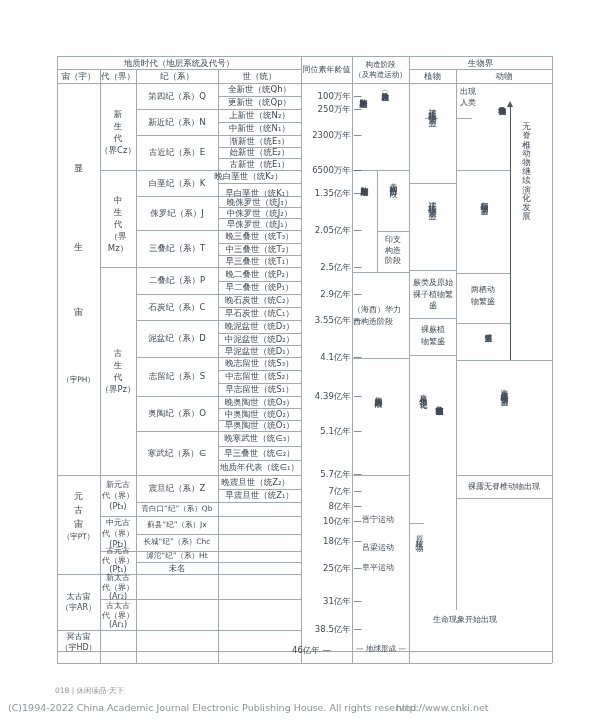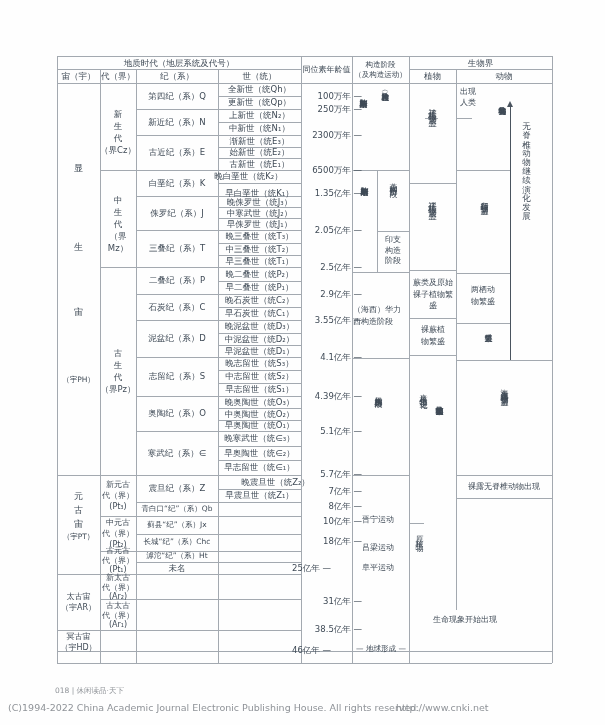--- a/index.html
+++ b/index.html
@@ -173,62 +173,62 @@
     <div class="t" style="left:218px;top:84px;width:83px">全新世（统Qh）</div>
     <div class="t" style="left:218px;top:97px;width:83px">更新世（统Qp）</div>
     <div class="t" style="left:218px;top:110px;width:83px">上新世（统N₂）</div>
     <div class="t" style="left:218px;top:123px;width:83px">中新世（统N₁）</div>
     <div class="t" style="left:218px;top:136px;width:83px">渐新世（统E₃）</div>
     <div class="t" style="left:218px;top:147px;width:83px">始新世（统E₂）</div>
     <div class="t" style="left:218px;top:159px;width:83px">古新世（统E₁）</div>
     <div class="t" style="left:207px;top:171px;width:83px">晚白垩世（统K₂）</div>
     <div class="t" style="left:218px;top:188px;width:83px">早白垩世（统K₁）</div>
     <div class="t" style="left:218px;top:197px;width:83px">晚侏罗世（统J₃）</div>
-    <div class="t" style="left:218px;top:208px;width:83px">中寒武世（统J₂）</div>
+    <div class="t" style="left:218px;top:208px;width:83px">中侏罗世（统J₂）</div>
     <div class="t" style="left:218px;top:219px;width:83px">早侏罗世（统J₁）</div>
     <div class="t" style="left:218px;top:231px;width:83px">晚三叠世（统T₃）</div>
     <div class="t" style="left:218px;top:244px;width:83px">中三叠世（统T₂）</div>
     <div class="t" style="left:218px;top:256px;width:83px">早三叠世（统T₁）</div>
     <div class="t" style="left:218px;top:269px;width:83px">晚二叠世（统P₂）</div>
     <div class="t" style="left:218px;top:282px;width:83px">早二叠世（统P₁）</div>
     <div class="t" style="left:218px;top:295px;width:83px">晚石炭世（统C₂）</div>
     <div class="t" style="left:218px;top:308px;width:83px">早石炭世（统C₁）</div>
     <div class="t" style="left:218px;top:321px;width:83px">晚泥盆世（统D₃）</div>
     <div class="t" style="left:218px;top:334px;width:83px">中泥盆世（统D₂）</div>
     <div class="t" style="left:218px;top:346px;width:83px">早泥盆世（统D₁）</div>
     <div class="t" style="left:218px;top:358px;width:83px">晚志留世（统S₃）</div>
     <div class="t" style="left:218px;top:371px;width:83px">中志留世（统S₂）</div>
     <div class="t" style="left:218px;top:384px;width:83px">早志留世（统S₁）</div>
     <div class="t" style="left:218px;top:397px;width:83px">晚奥陶世（统O₃）</div>
     <div class="t" style="left:218px;top:409px;width:83px">中奥陶世（统O₂）</div>
     <div class="t" style="left:218px;top:420px;width:83px">早奥陶世（统O₁）</div>
     <div class="t" style="left:218px;top:433px;width:83px">晚寒武世（统∈₃）</div>
-    <div class="t" style="left:218px;top:448px;width:83px">早奥陶世（统∈₂）</div>
-    <div class="t" style="left:218px;top:462px;width:83px">早志留世（统∈₁）</div>
-    <div class="t" style="left:234px;top:477px;width:83px">晚震旦世（统Z₂）</div>
+    <div class="t" style="left:218px;top:448px;width:83px">早三叠世（统∈₂）</div>
+    <div class="t" style="left:218px;top:462px;width:83px">地质年代表（统∈₁）</div>
+    <div class="t" style="left:214px;top:477px;width:83px">晚震旦世（统Z₂）</div>
     <div class="t" style="left:218px;top:490px;width:83px">早震旦世（统Z₁）</div>
 
     <div class="t" style="left:292px;top:91px;width:70px;text-align:right">100万年 —</div>
     <div class="t" style="left:292px;top:104px;width:70px;text-align:right">250万年 —</div>
     <div class="t" style="left:292px;top:130px;width:70px;text-align:right">2300万年 —</div>
     <div class="t" style="left:292px;top:165px;width:70px;text-align:right">6500万年 —</div>
     <div class="t" style="left:292px;top:188px;width:70px;text-align:right">1.35亿年 —</div>
     <div class="t" style="left:292px;top:225px;width:70px;text-align:right">2.05亿年 —</div>
     <div class="t" style="left:292px;top:262px;width:70px;text-align:right">2.5亿年 —</div>
     <div class="t" style="left:292px;top:289px;width:70px;text-align:right">2.9亿年 —</div>
     <div class="t" style="left:292px;top:315px;width:70px;text-align:right">3.55亿年 —</div>
     <div class="t" style="left:292px;top:352px;width:70px;text-align:right">4.1亿年 —</div>
     <div class="t" style="left:292px;top:391px;width:70px;text-align:right">4.39亿年 —</div>
     <div class="t" style="left:292px;top:426px;width:70px;text-align:right">5.1亿年 —</div>
     <div class="t" style="left:292px;top:469px;width:70px;text-align:right">5.7亿年 —</div>
     <div class="t" style="left:292px;top:486px;width:70px;text-align:right">7亿年 —</div>
     <div class="t" style="left:292px;top:501px;width:70px;text-align:right">8亿年 —</div>
     <div class="t" style="left:292px;top:516px;width:70px;text-align:right">10亿年 —</div>
     <div class="t" style="left:292px;top:536px;width:70px;text-align:right">18亿年 —</div>
-    <div class="t" style="left:292px;top:563px;width:70px;text-align:left">25亿年 —</div>
+    <div class="t" style="left:292px;top:563px;width:70px;text-align:right">25亿年 —</div>
     <div class="t" style="left:292px;top:596px;width:70px;text-align:right">31亿年 —</div>
     <div class="t" style="left:292px;top:624px;width:70px;text-align:right">38.5亿年 —</div>
     <div class="t" style="left:292px;top:645px;width:70px;text-align:left">46亿年 —</div>
 
     <div class="t v s8" style="left:357px;top:93px">新阿尔卑斯构造阶段</div>
     <div class="t v s75" style="left:380px;top:87px">（喜马拉雅构造阶段）</div>
     <div class="t v s8" style="left:358px;top:181px">老阿尔卑斯构造阶段</div>
     <div class="t v s8" style="left:387px;top:176px;letter-spacing:1.5px">燕山构造阶段</div>
     <div class="t s8 pre" style="left:378px;top:235px;width:30px;line-height:10.5px">印支
 构造

